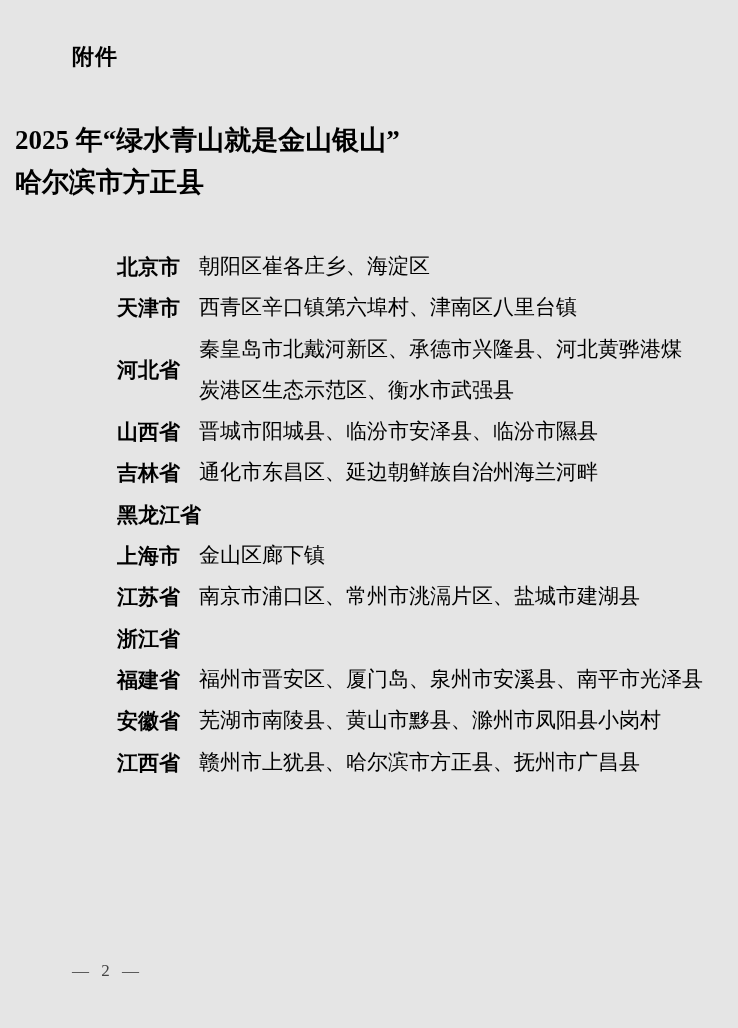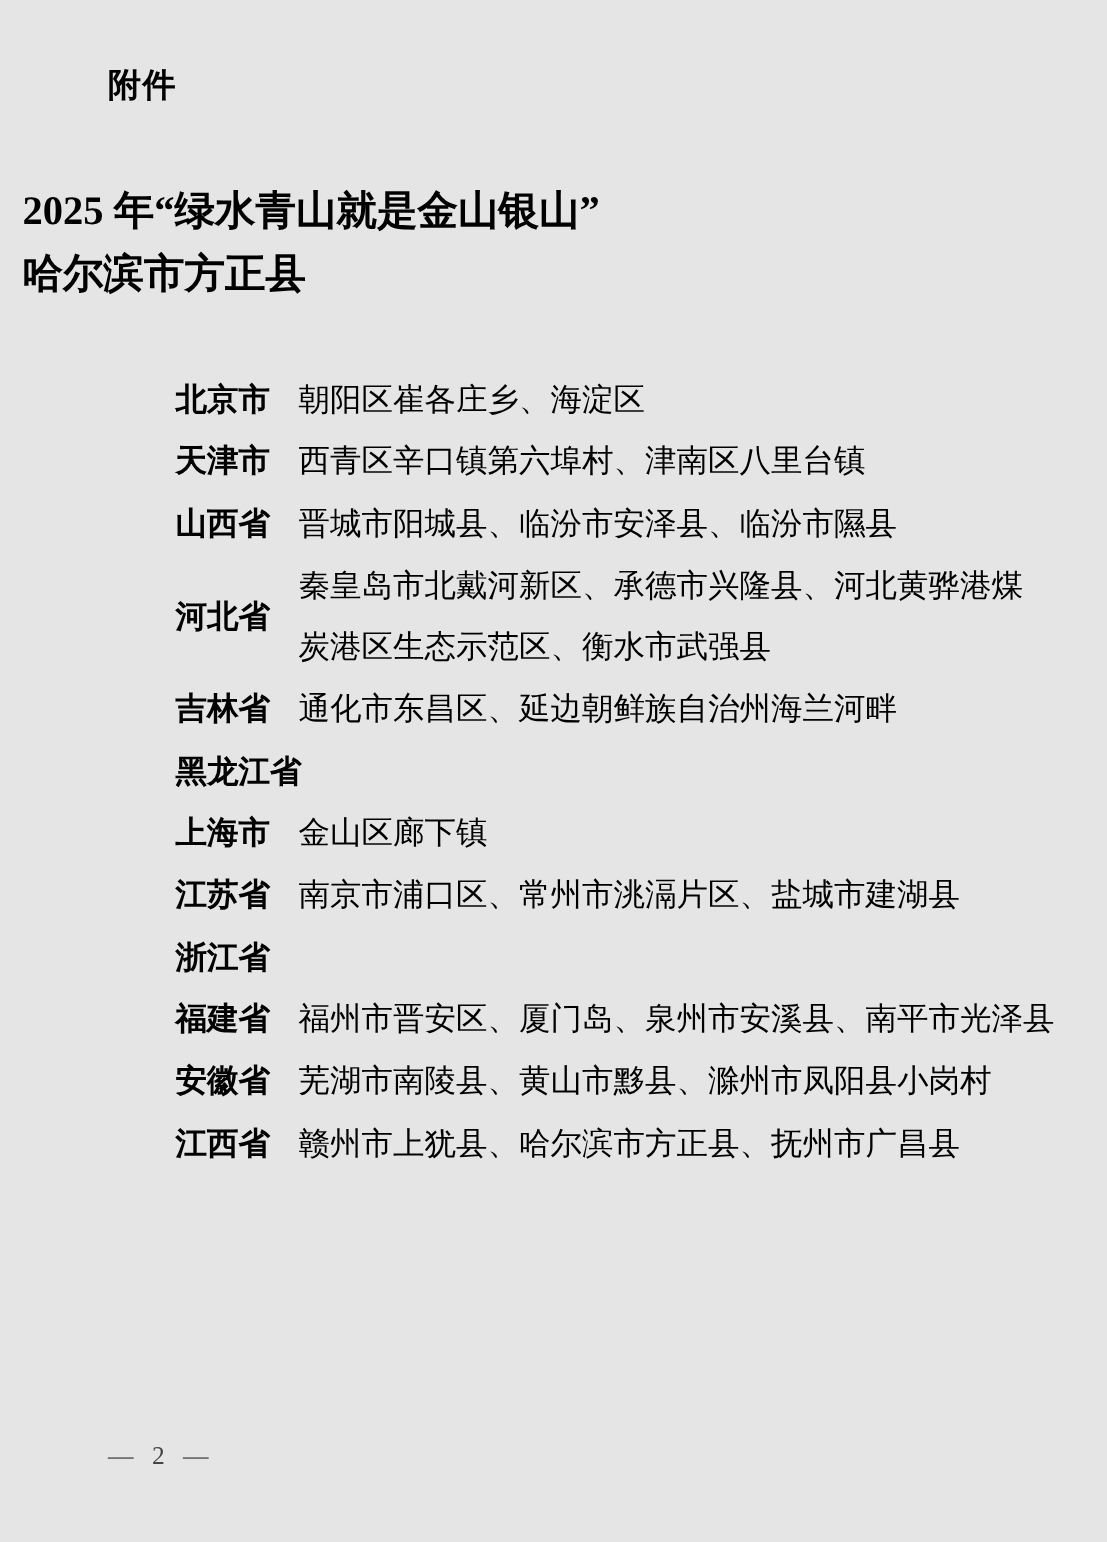--- a/index.html
+++ b/index.html
@@ -96,31 +96,31 @@
     </div>
 
     <div class="row">
       <span class="prov">天津市</span>
       <span class="loc">
         <span class="line">西青区辛口镇第六埠村、津南区八里台镇</span>
       </span>
     </div>
 
     <div class="row">
-      <span class="prov">山西省</span>
+      <span class="prov">河北省</span>
       <span class="loc">
-        <span class="line">晋城市阳城县、临汾市安泽县、临汾市隰县</span>
+        <span class="line">秦皇岛市北戴河新区、承德市兴隆县、河北黄骅港煤</span>
+        <span class="line">炭港区生态示范区、衡水市武强县</span>
       </span>
     </div>
 
     <div class="row">
-      <span class="prov">河北省</span>
+      <span class="prov">山西省</span>
       <span class="loc">
-        <span class="line">秦皇岛市北戴河新区、承德市兴隆县、河北黄骅港煤</span>
-        <span class="line">炭港区生态示范区、衡水市武强县</span>
+        <span class="line">晋城市阳城县、临汾市安泽县、临汾市隰县</span>
       </span>
     </div>
 
 
 
     <div class="row">
       <span class="prov">吉林省</span>
       <span class="loc">
         <span class="line">通化市东昌区、延边朝鲜族自治州海兰河畔</span>
       </span>

